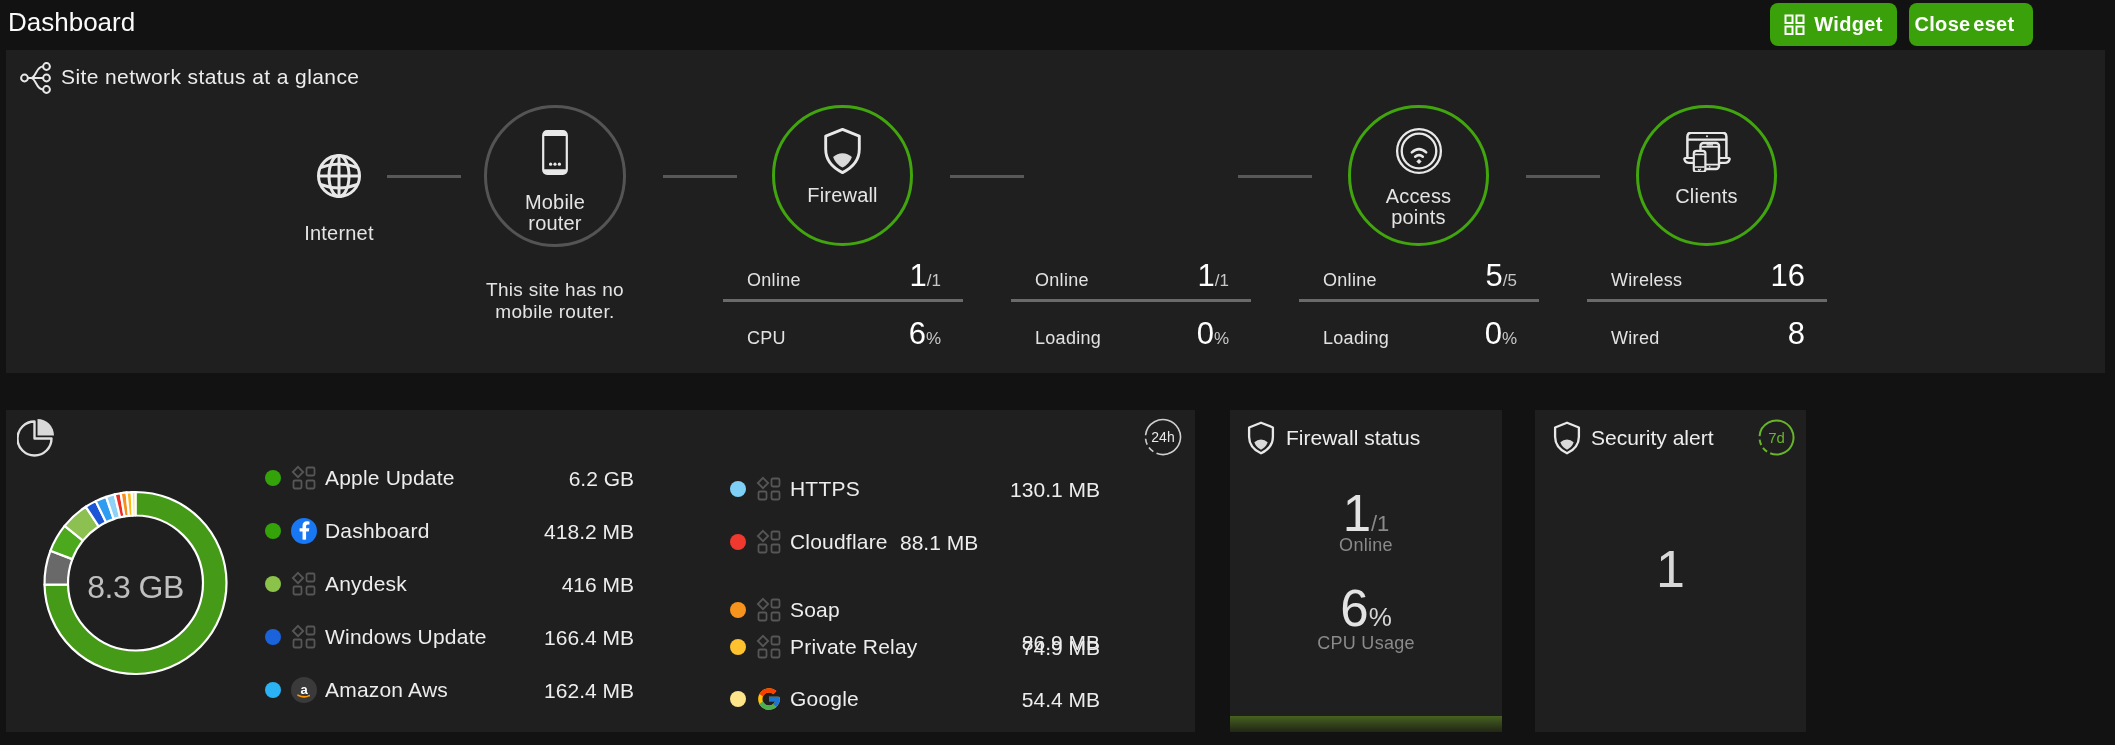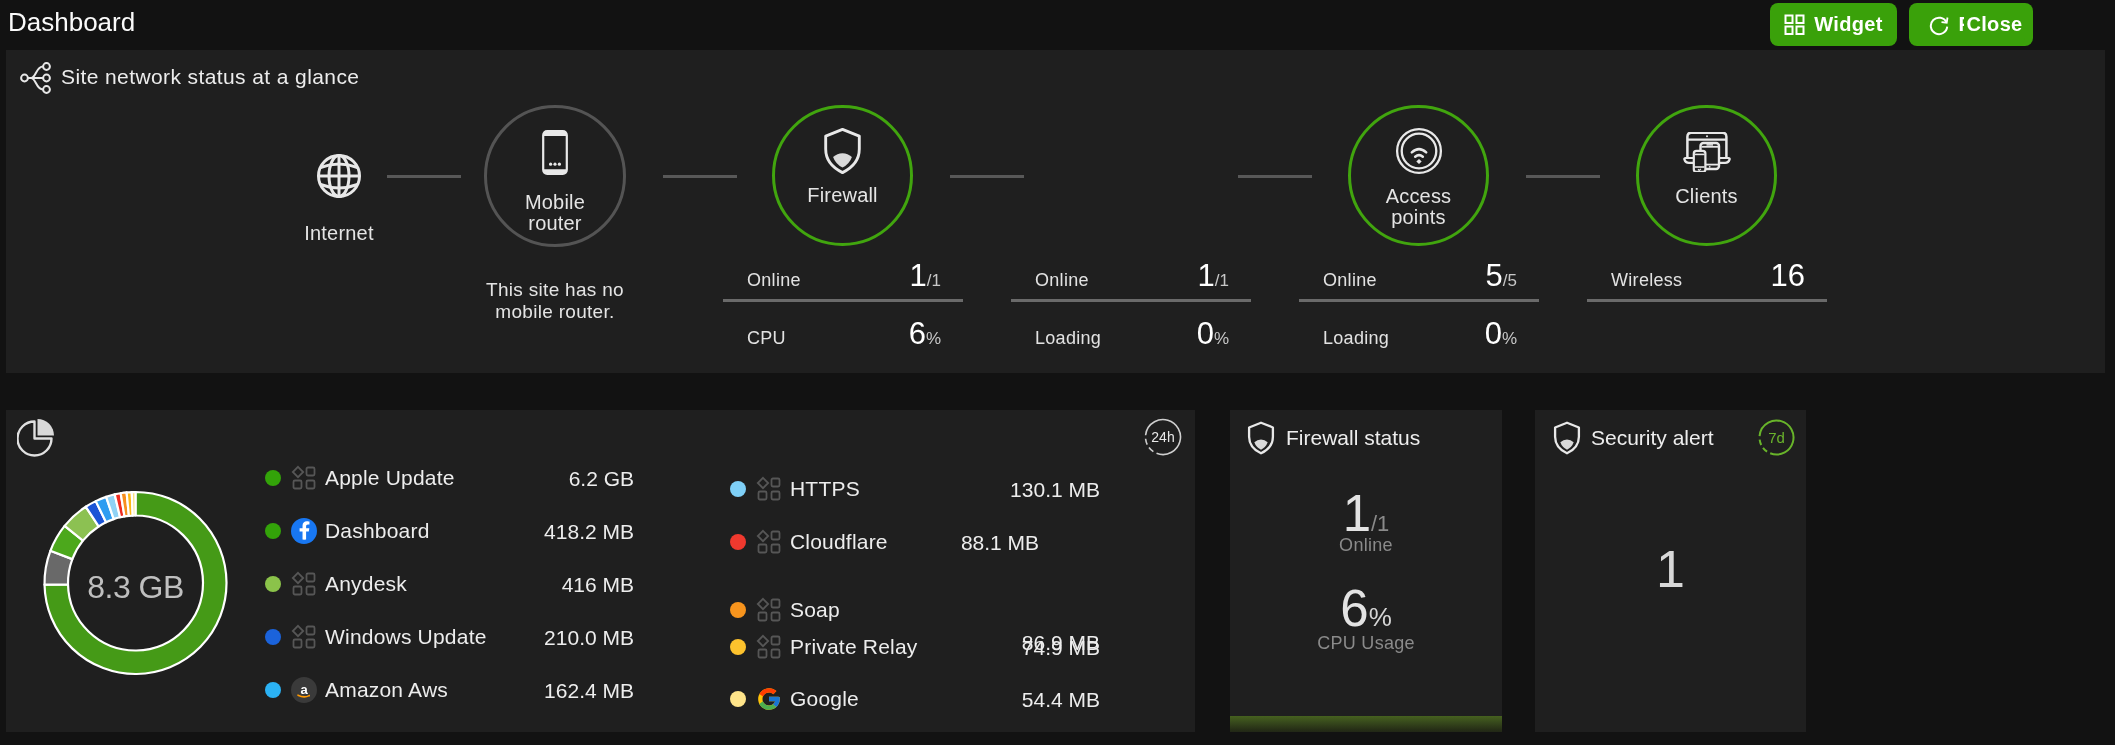--- a/index.html
+++ b/index.html
@@ -45,21 +45,21 @@
     </svg>
     <span>Widget</span>
   </div>
   <div class="btn" style="left:1909px; width:124px;">
     <svg width="22" height="22" viewBox="0 0 22 22" fill="none" stroke="#fff" stroke-width="2">
       <path d="M18.5 8.5 A8.2 8.2 0 1 0 19.2 12.6"></path>
       <path d="M19.5 3.5 L18.7 8.7 L13.5 8.1" stroke-width="1.8"></path>
     </svg>
     <span>Reset</span>
   </div>
-  <div class="btn" style="left:1964px; width:61px;">
+  <div class="btn" style="left:1912px; width:61px;">
       <span>Close</span>
     </div>
 
   <div class="panel" style="left:6px; top:50px; width:2099px; height:323px;"></div>
 
   <svg class="abs" style="left:19px; top:60px;" width="36" height="36" viewBox="0 0 36 36" fill="none" stroke="#e8e8e8" stroke-width="2">
     <circle cx="5.5" cy="18" r="3.4"></circle>
     <circle cx="27.5" cy="6.5" r="3.4"></circle>
     <circle cx="27.5" cy="18" r="3.4"></circle>
     <circle cx="27.5" cy="29.5" r="3.4"></circle>
@@ -173,20 +173,24 @@
         <span class="statlabel">Loading</span>
         <span><span class="bignum">0</span><span class="smallsuffix">%</span></span>
       </div>
   </div>
   <div class="statcol" style="left:1587px; top:256px;">
     <div class="statrow r1">
         <span class="statlabel">Wireless</span>
         <span class="bignum">16</span>
       </div>
     <div class="statsep"></div>
+    <div class="statrow r2">
+        <span class="statlabel">Wired</span>
+        <span class="bignum">8</span>
+      </div>
   </div>
 
   <div class="panel" style="left:6px; top:410px; width:1189px; height:322px;"></div>
   <svg class="abs" style="left:17px; top:417px;" width="44" height="44" viewBox="0 0 44 44">
     <path d="M17.5 4.5 A17 17 0 1 0 34.5 21.5 L17.5 21.5 Z" fill="none" stroke="#e0e0e0" stroke-width="2.4" stroke-linejoin="round"></path>
     <path d="M20.5 2 A16.5 16.5 0 0 1 37 18.5 L20.5 18.5 Z" fill="#d9d9d9"></path>
   </svg>
 
   <svg class="abs" style="left:1144px; top:418px;" width="38" height="38" viewBox="0 0 38 38">
     <circle cx="19" cy="19" r="17.5" fill="none" stroke="#cfcfcf" stroke-width="1.6" stroke-dasharray="70 3.5 6 3.5 6 3.5" transform="rotate(-119 19 19)"></circle>
@@ -244,21 +248,21 @@
   <div class="legendrow" style="left:265px; top:624px;">
       <span class="ldot" style="background:#1b63db;"></span>
       <svg width="26" height="26" viewBox="0 0 26 26" fill="none" stroke="#565656" stroke-width="1.8">
         <path d="M7 1.8 L12.2 7 L7 12.2 L1.8 7 Z"></path>
         <rect x="15.5" y="2.5" width="8" height="8" rx="1.4"></rect>
         <rect x="2.5" y="15.5" width="8" height="8" rx="1.4"></rect>
         <rect x="15.5" y="15.5" width="8" height="8" rx="1.4"></rect>
       </svg>
       <span class="lname">Windows Update</span>
     </div>
-  <div class="lval" style="left:434px; top:626px; width:200px; text-align:right;">210.0 MB</div>
+  <div class="lval" style="left:434px; top:626px; width:200px; text-align:right;">166.4 MB</div>
   <div class="legendrow" style="left:265px; top:677px;">
       <span class="ldot" style="background:#2bb2f4;"></span>
       <svg width="26" height="26" viewBox="0 0 26 26">
         <circle cx="13" cy="13" r="13" fill="#3a3a3a"></circle>
         <text x="13" y="16.5" font-size="13" font-weight="bold" fill="#fff" text-anchor="middle" font-family="Liberation Sans">a</text>
         <path d="M7 18.2 Q13 21.4 18.2 18.6" stroke="#ff9900" stroke-width="1.6" fill="none" stroke-linecap="round"></path>
         <path d="M18.8 17.6 L19 19.4 L17.4 19.1" fill="#ff9900" stroke="none"></path>
       </svg>
       <span class="lname">Amazon Aws</span>
     </div>
@@ -277,21 +281,21 @@
   <div class="legendrow" style="left:730px; top:528.5px;">
       <span class="ldot" style="background:#f0392e;"></span>
       <svg width="26" height="26" viewBox="0 0 26 26" fill="none" stroke="#565656" stroke-width="1.8">
         <path d="M7 1.8 L12.2 7 L7 12.2 L1.8 7 Z"></path>
         <rect x="15.5" y="2.5" width="8" height="8" rx="1.4"></rect>
         <rect x="2.5" y="15.5" width="8" height="8" rx="1.4"></rect>
         <rect x="15.5" y="15.5" width="8" height="8" rx="1.4"></rect>
       </svg>
       <span class="lname">Cloudflare</span>
     </div>
-  <div class="lval" style="left:900px; top:530.5px; width:200px; text-align:center;">88.1 MB</div>
+  <div class="lval" style="left:900px; top:530.5px; width:200px; text-align:left;">88.1 MB</div>
   <div class="legendrow" style="left:730px; top:581px;margin-top:16px;">
       <span class="ldot" style="background:#f7941d;"></span>
       <svg width="26" height="26" viewBox="0 0 26 26" fill="none" stroke="#565656" stroke-width="1.8">
         <path d="M7 1.8 L12.2 7 L7 12.2 L1.8 7 Z"></path>
         <rect x="15.5" y="2.5" width="8" height="8" rx="1.4"></rect>
         <rect x="2.5" y="15.5" width="8" height="8" rx="1.4"></rect>
         <rect x="15.5" y="15.5" width="8" height="8" rx="1.4"></rect>
       </svg>
       <span class="lname">Soap</span>
     </div>

